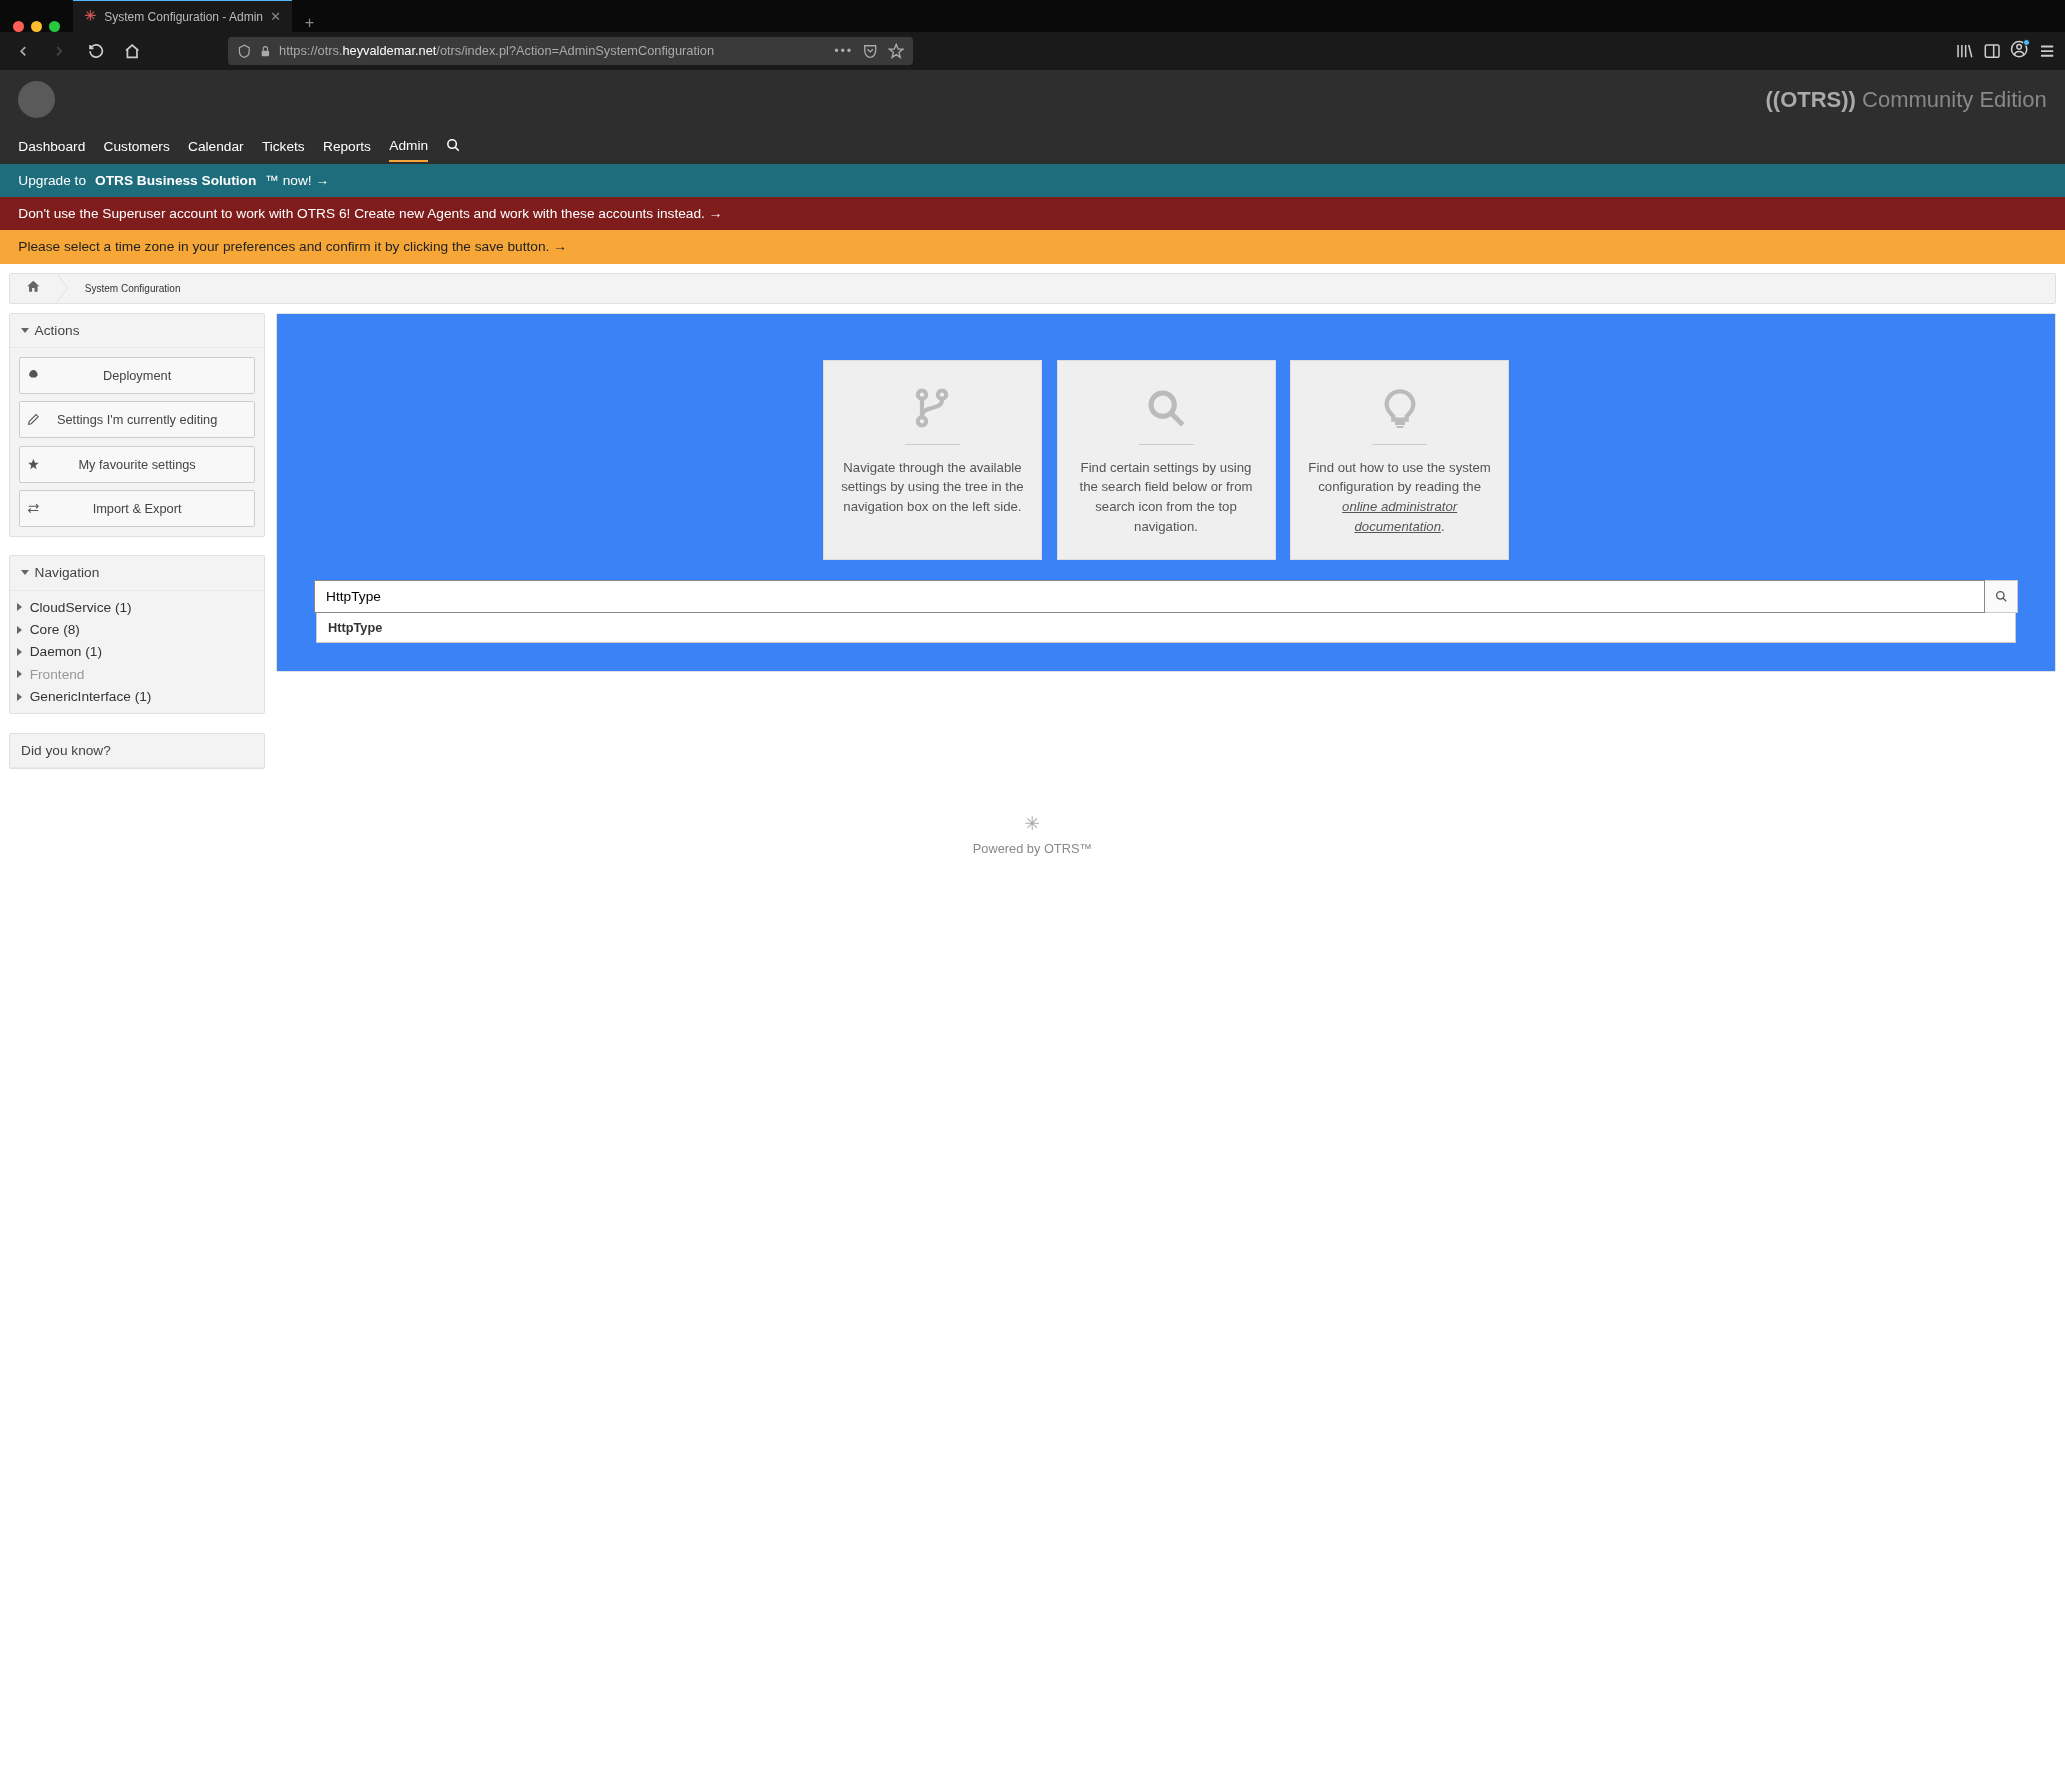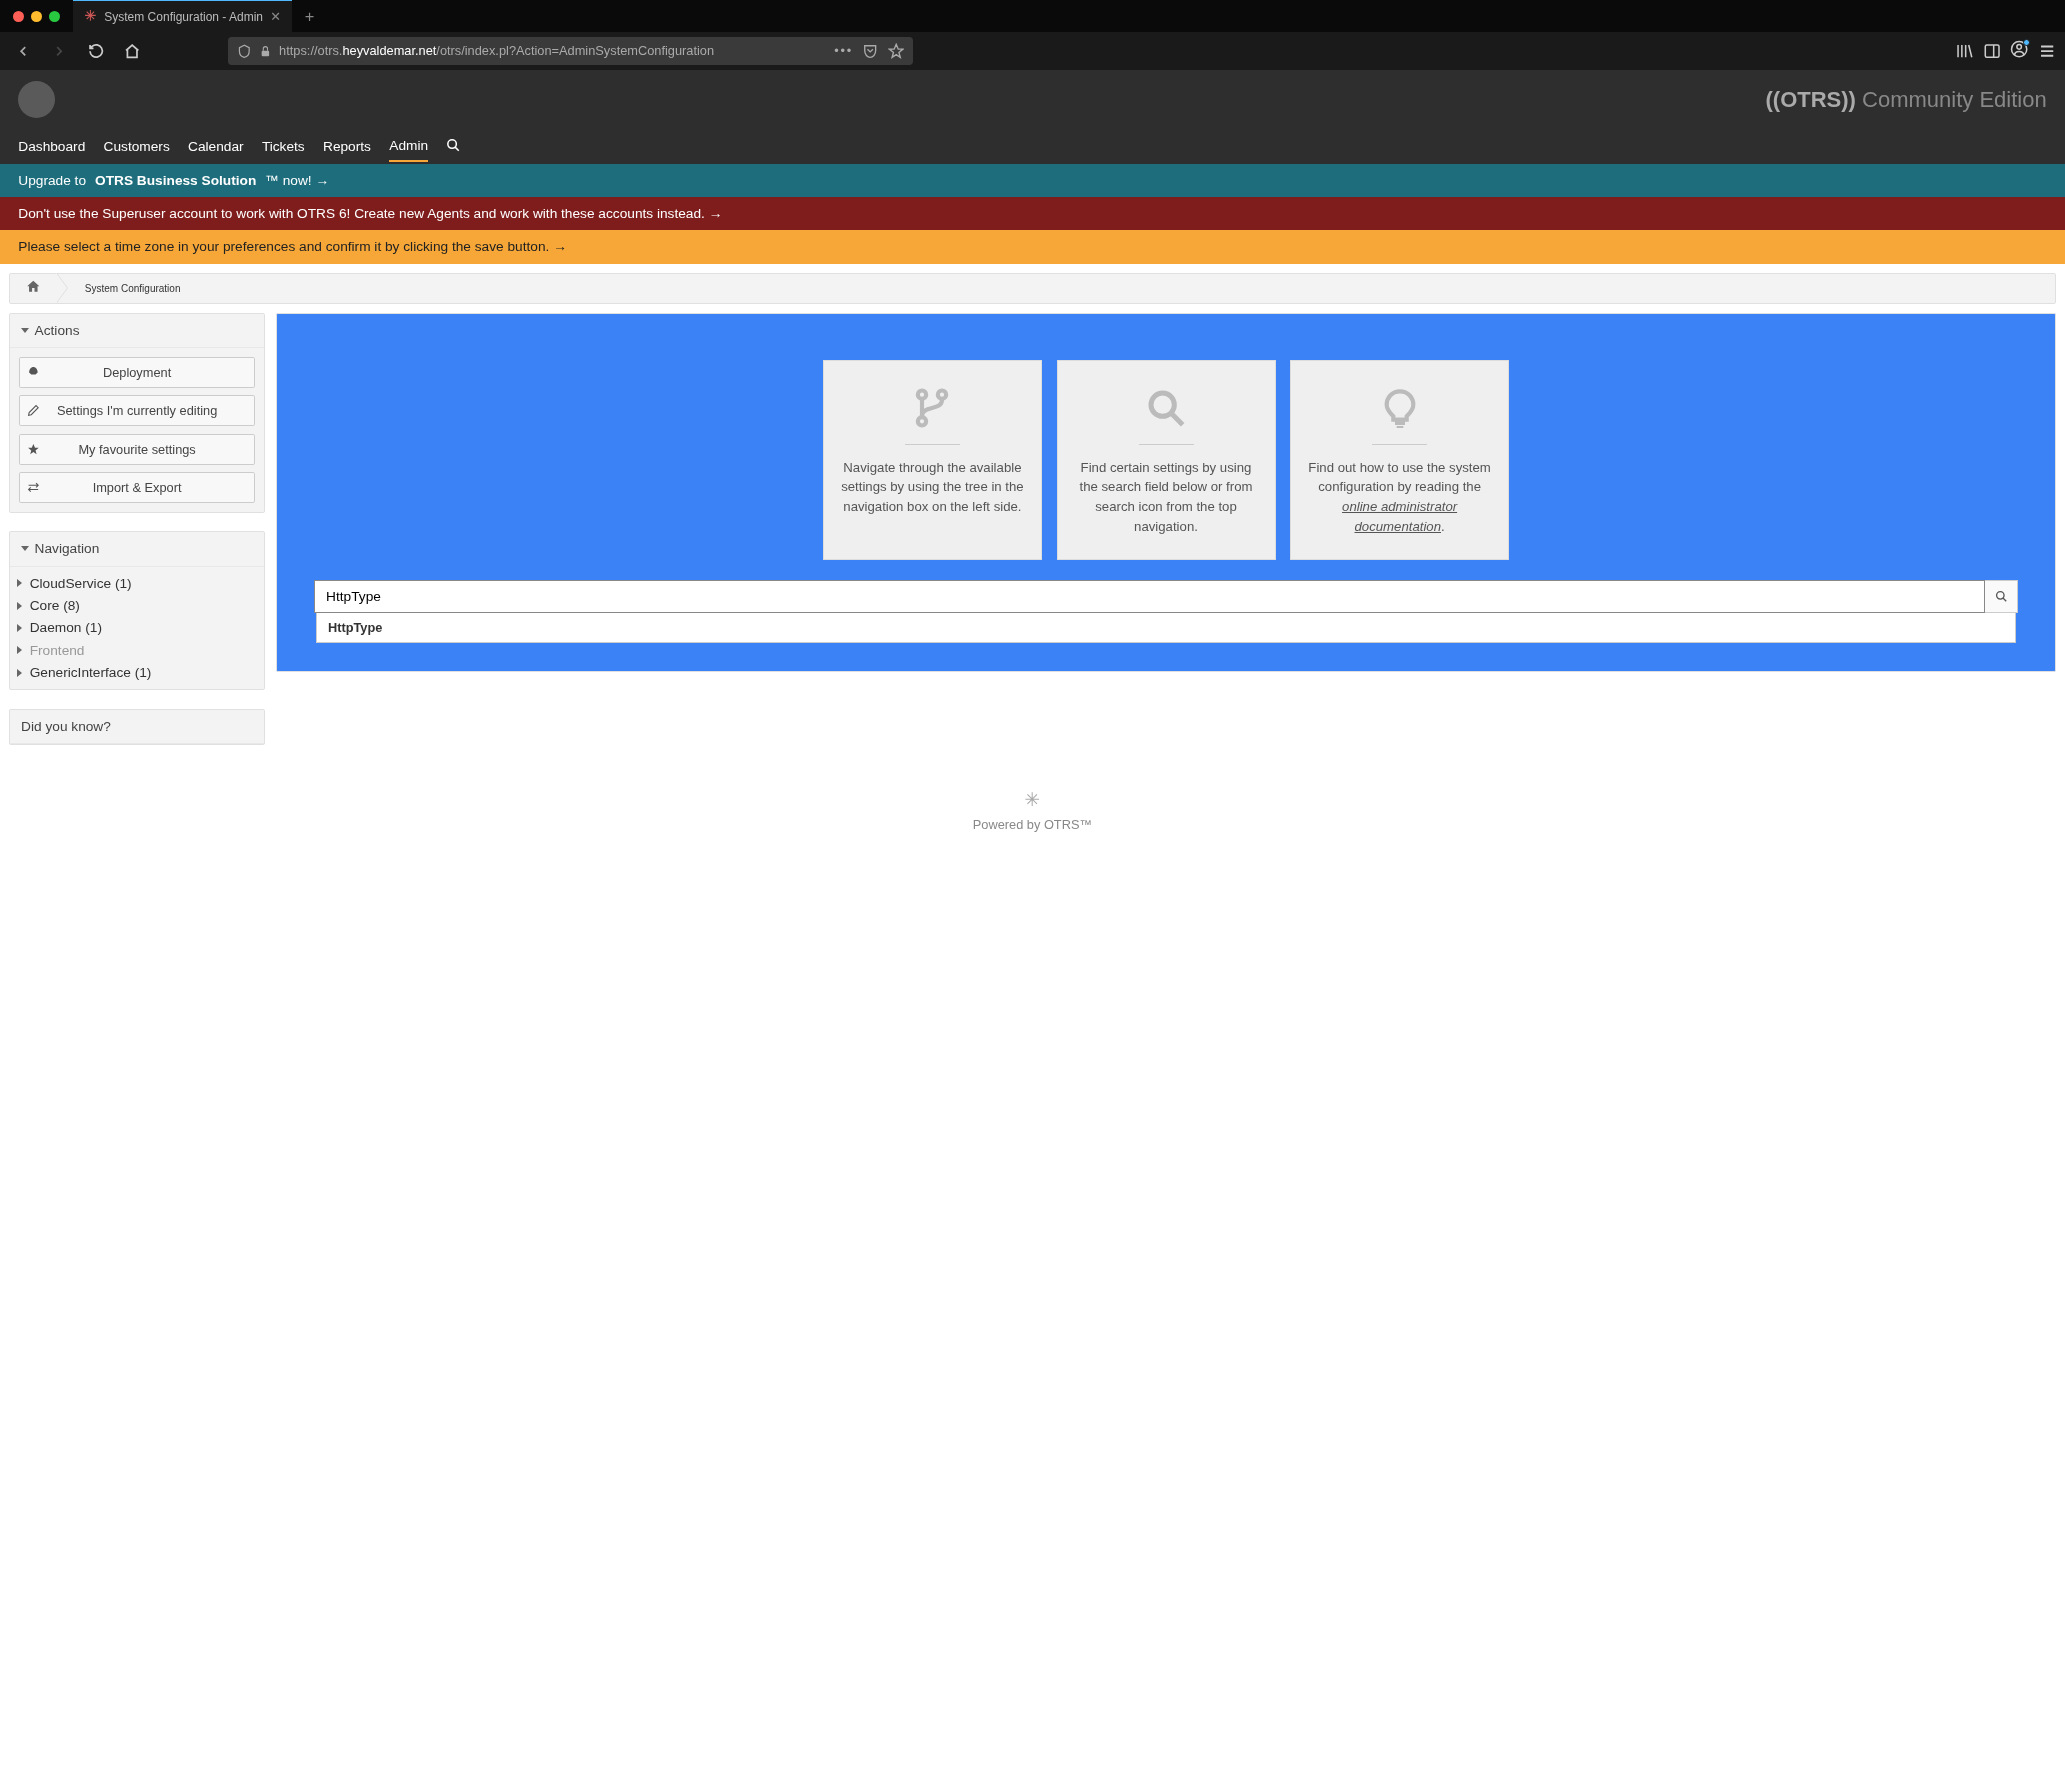--- a/index.html
+++ b/index.html
@@ -1,20 +1,20 @@
 <!DOCTYPE html>
 <html style="font-size:14.6px"><head>
 <meta charset="utf-8">
 <style>
 * { margin: 0; padding: 0; box-sizing: border-box; }
 body { font-family: -apple-system, BlinkMacSystemFont, "Segoe UI", Helvetica, Arial, sans-serif; background: #fff; font-size: 12.8px; color: #333; }
 
 
 .browser-chrome { background: #0a0a0a; }
-.tab-bar { display: flex; align-items: center; height: 32px; }
+.tab-bar { display: flex; align-items: flex-end; height: 32px; }
 .traffic-lights { display: flex; gap: 7.3px; padding: 0 12.8px; align-items: center; }
 .traffic-light { width: 11px; height: 11px; border-radius: 50%; }
 .tl-red { background: #ff5f57; }
 .tl-yellow { background: #febc2e; }
 .tl-green { background: #28c840; }
 .tab { background: #1a1a1a; display: flex; align-items: center; padding: 0 11px; height: 32px; color: #bbb; font-size: 12px; gap: 7.3px; border-top: 1.8px solid #4fb8ff; min-width: 201px; }
 .tab-icon svg { width: 12.8px; height: 12.8px; }
 .tab-close { color: #888; font-size: 12.8px; margin-left: auto; cursor: pointer; }
 .new-tab { color: #888; padding: 0 12.8px; font-size: 16.4px; }
 .nav-bar { display: flex; align-items: center; height: 38px; padding: 0 9.1px; gap: 9.1px; background: #1a1a1a; }
@@ -56,21 +56,21 @@
 .main-layout { display: flex; gap: 11px; padding: 0 9.1px 18.3px; align-items: flex-start; }
 .sidebar { width: 256px; display: flex; flex-direction: column; gap: 18.3px; }
 .main-content { flex: 1; }
 
 
 .widget { background: #f3f3f3; border: 0.9px solid #e0e0e0; border-radius: 1.8px; }
 .widget-header { padding: 9.1px 11px; font-size: 13.7px; border-bottom: 0.9px solid #e8e8e8; display: flex; align-items: center; gap: 5.5px; color: #444; }
 .widget-body { padding: 9.1px; }
 
 
-.action-btn { display: flex; align-items: center; background: #f8f8f8; border: 0.9px solid #ccc; border-radius: 1.8px; height: 31px; margin-bottom: 7.3px; cursor: pointer; }
+.action-btn { display: flex; align-items: center; background: #f8f8f8; border: 0.9px solid #ccc; border-radius: 1.8px; height: 37px; margin-bottom: 7.3px; cursor: pointer; }
 .action-btn:last-child { margin-bottom: 0; }
 .action-icon { width: 27.4px; display: flex; justify-content: center; color: #555; }
 .action-label { flex: 1; text-align: center; color: #444; font-size: 12.8px; padding-right: 27.4px; }
 
 
 .nav-tree { padding: 5.5px 0; }
 .nav-tree-item { display: flex; align-items: center; padding: 3.7px 7.3px; gap: 7.3px; font-size: 13.7px; cursor: pointer; }
 .nav-tree-item .muted { color: #999; }
 
 

